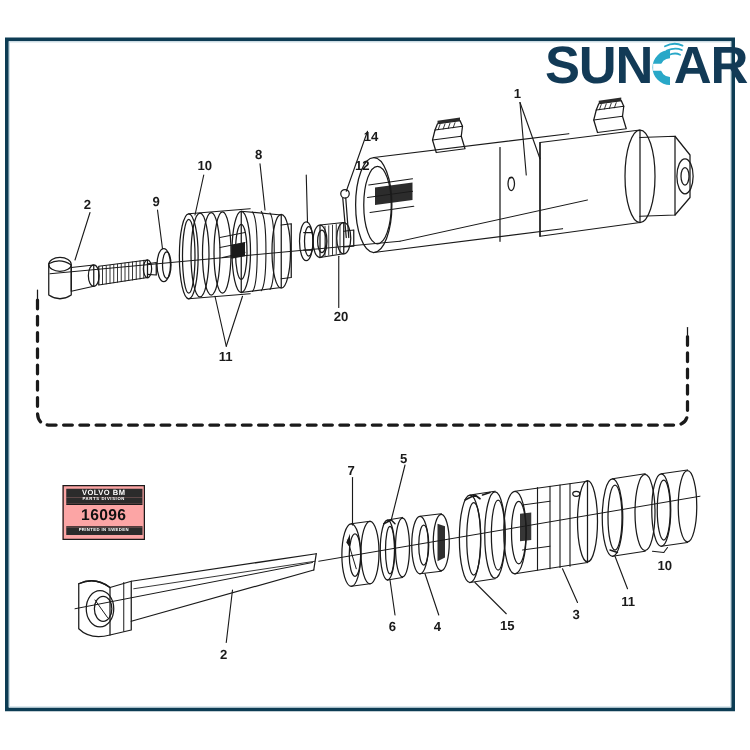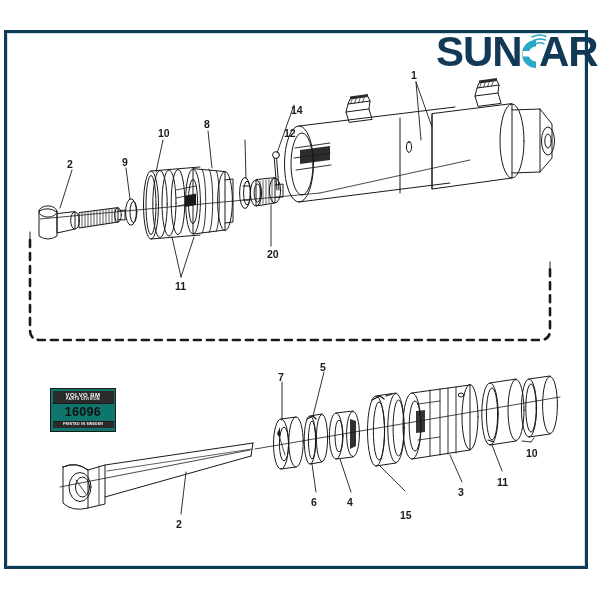--- a/index.html
+++ b/index.html
@@ -59,21 +59,21 @@
   }
 
   
   #label-box {
     position: absolute;
     left: 50px;
     top: 388px;
     width: 66px;
     height: 44px;
     border: 1.4px solid #1a1a1a;
-    background: #0f766e;
+    background: #fca5a5;
     box-sizing: border-box;
     z-index: 30;
     padding: 1.5px;
   }
   .lb-bar {
     background: #2b2b2b;
     color: #ffffff;
     text-align: center;
     letter-spacing: 0.4px;
     line-height: 1;
@@ -459,20 +459,20 @@
       <div class="callout" style="left: 204px; top: 119px;">8</div>
       <div class="callout" style="left: 246px; top: 128px; margin-left: 38px;">12</div>
       <div class="callout" style="left: 67px; top: 159px;">2</div>
       <div class="callout" style="left: 122px; top: 157px;">9</div>
       <div class="callout" style="left: 267px; top: 249px;">20</div>
       <div class="callout" style="left: 175px; top: 281px;">11</div>
       <div class="callout" style="left: 278px; top: 372px;">7</div>
       <div class="callout" style="left: 320px; top: 362px;">5</div>
       <div class="callout" style="left: 311px; top: 497px;">6</div>
       <div class="callout" style="left: 347px; top: 497px;">4</div>
-      <div class="callout" style="left: 400px; top: 496px; margin-top: 14px;">15</div>
+      <div class="callout" style="left: 400px; top: 496px;">15</div>
       <div class="callout" style="left: 458px; top: 487px;">3</div>
       <div class="callout" style="left: 497px; top: 477px;">11</div>
       <div class="callout" style="left: 526px; top: 448px;">10</div>
       <div class="callout" style="left: 176px; top: 519px;">2</div>
     </div>
 
 </div>
 
 </body></html>

